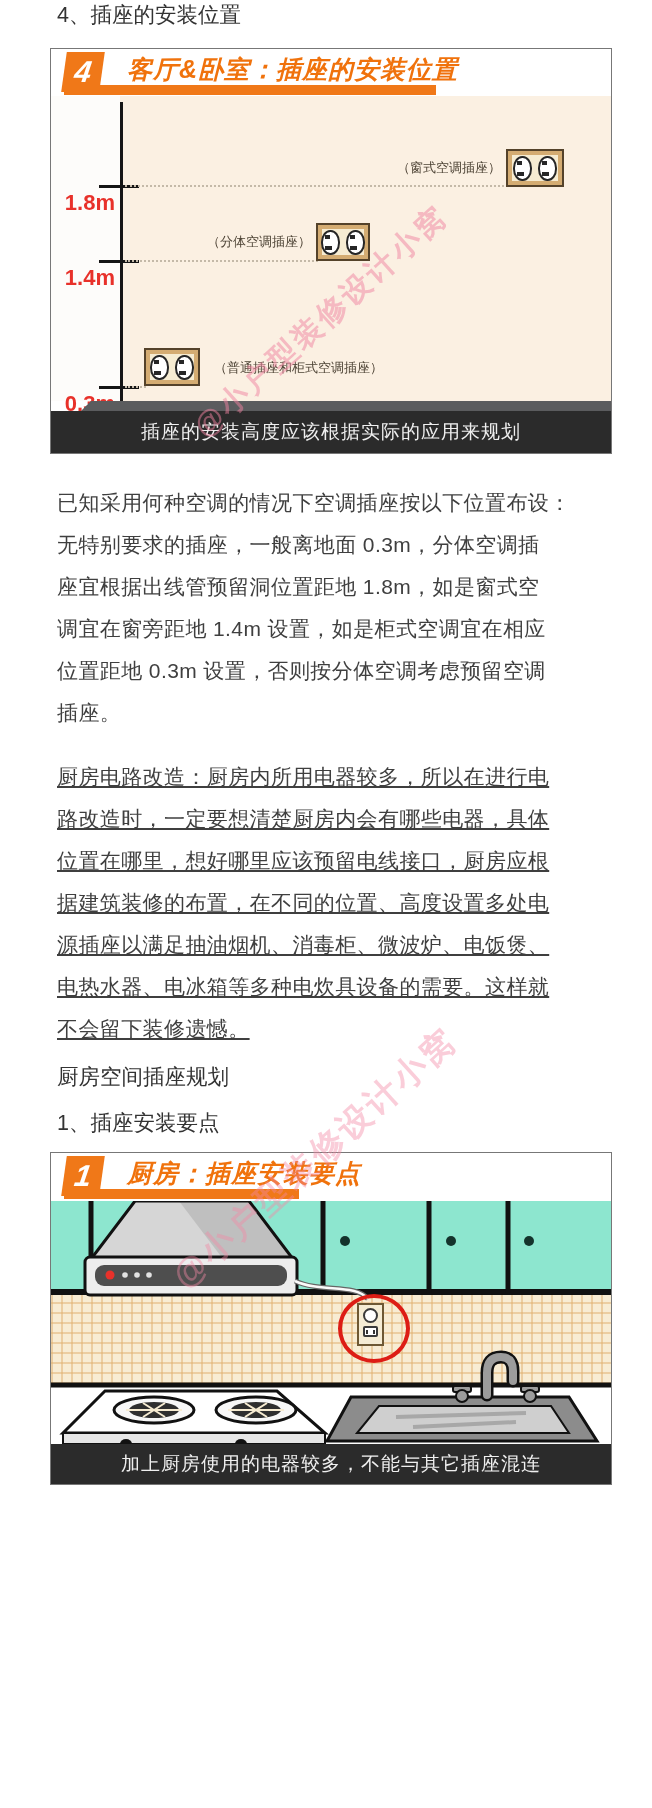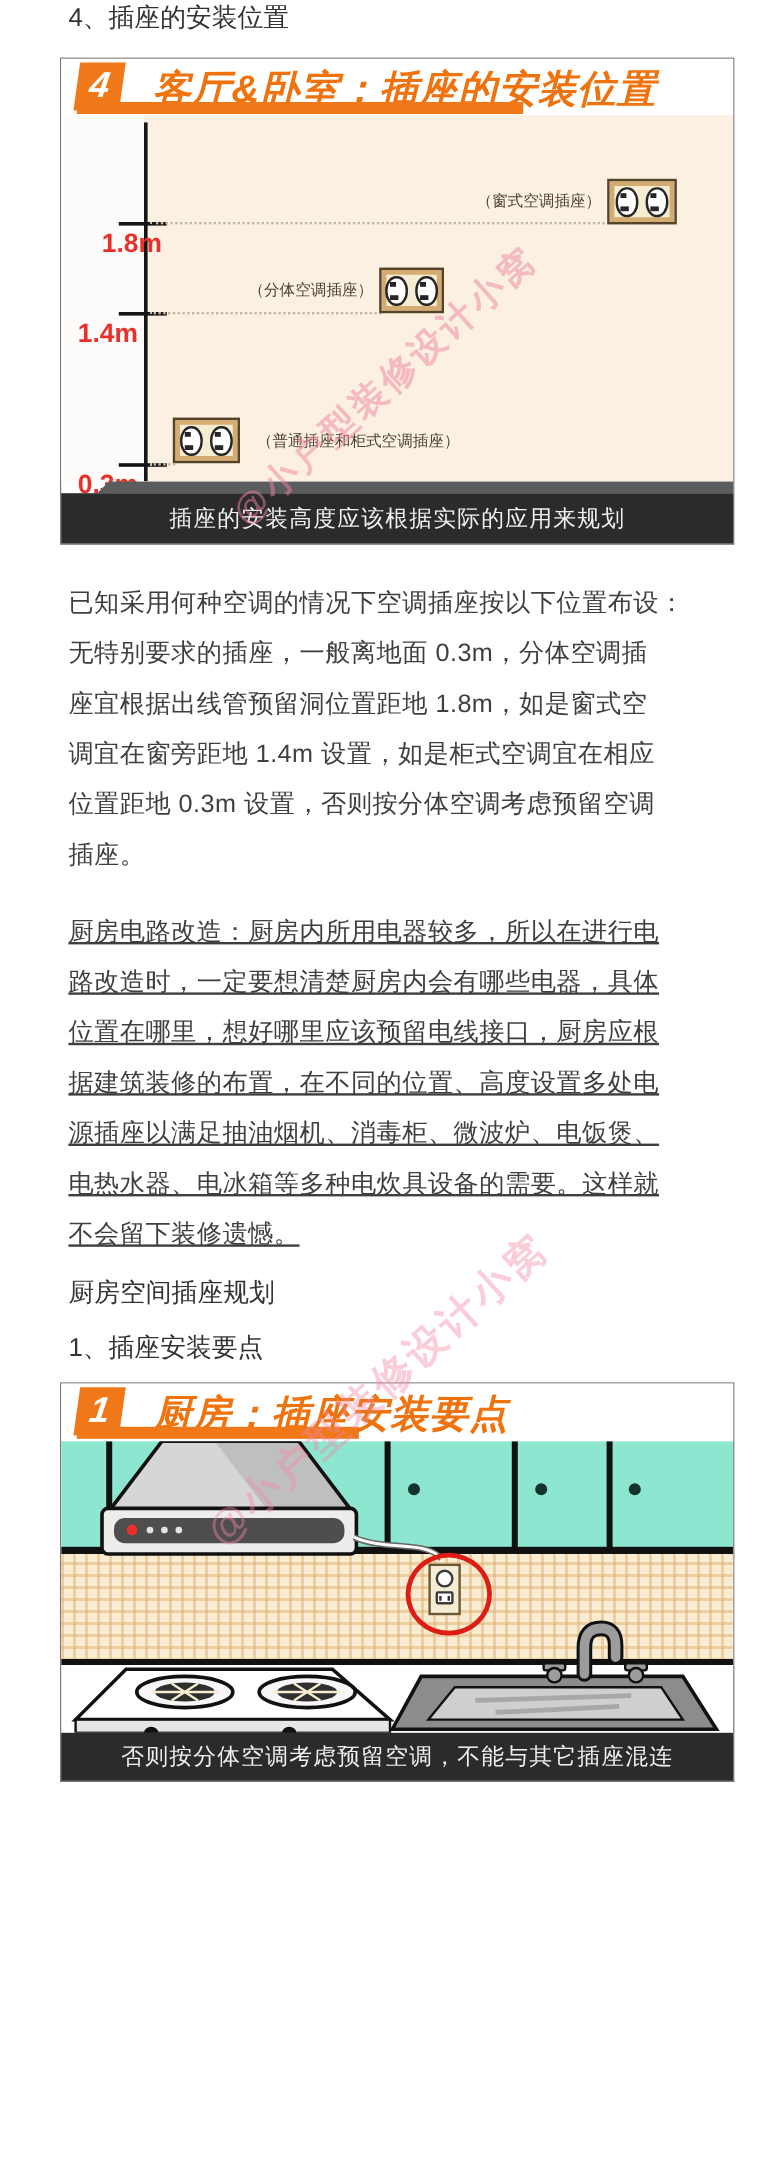--- a/index.html
+++ b/index.html
@@ -17,21 +17,21 @@
   .infobox{position:relative;margin-left:50px;width:560px;background:#fff;
            border:1px solid #777;}
   #info1{height:404px;}
   #info2{height:331px;}
 
   .banner{position:absolute;left:0;top:0;width:100%;height:47px;background:#fff;}
   .badge{position:absolute;left:13px;top:3px;width:38px;height:40px;
          background:#f07818;transform:skewX(-8deg);
          color:#fff;font-size:30px;font-weight:bold;font-style:italic;
          display:flex;align-items:center;justify-content:center;}
-  .btitle{position:absolute;left:76px;top:4px;font-size:32px;font-weight:bold;
+  .btitle{position:absolute;left:76px;top:4px;font-size:25px;font-weight:bold;
           font-style:italic;color:#f0720c;letter-spacing:1px;white-space:nowrap;}
   .bbar{position:absolute;left:13px;top:36px;height:10px;background:#f07818;}
   #info1 .bbar{width:372px;}
   #info2 .bbar{width:235px;}
 
   .cap{position:absolute;left:0;width:100%;background:#2b2b2b;color:#efefef;
        font-size:19px;letter-spacing:1px;display:flex;align-items:center;
        justify-content:center;}
   #info1 .cap{top:362px;height:42px;}
   #info2 .cap{top:291px;height:40px;}
@@ -95,21 +95,21 @@
       <div class="btitle">客厅&amp;卧室：插座的安装位置</div>
       <div class="bbar"></div>
     </div>
 
     <div class="scene1">
       <div class="gutter"></div>
       <div class="wallline"></div>
 
       <div class="tick" style="top:89px;"></div>
       <div class="dash" style="top:89px;width:383px;"></div>
-      <div class="hlab" style="top:95px;margin-left:20px;">1.8m</div>
+      <div class="hlab" style="top:95px;">1.8m</div>
       <div class="olab" style="right:110px;top:62px;">（窗式空调插座）</div>
       <div class="outlet" style="left:455px;top:53px;width:58px;height:38px;">
         <span class="sock"></span>
         <span class="sock"></span>
       </div>
 
       <div class="tick" style="top:164px;"></div>
       <div class="dash" style="top:164px;width:193px;"></div>
       <div class="hlab" style="top:170px;">1.4m</div>
       <div class="olab" style="right:300px;top:136px;">（分体空调插座）</div>
@@ -227,19 +227,19 @@
       </g>
     </svg>
 
     <div class="k-outlet">
       <span class="k-top"></span>
       <span class="k-face"></span>
     </div>
     <div class="ring"></div>
 
     <div class="cap">
-      <span>否则按分体空调考虑预留空调，不能与其它插座混连</span>
+      <span>加上厨房使用的电器较多，不能与其它插座混连</span>
     </div>
   </div>
 
 
   <div class="wm wm-body">@小户型装修设计小窝</div>
 </div>
 
 </body></html>

